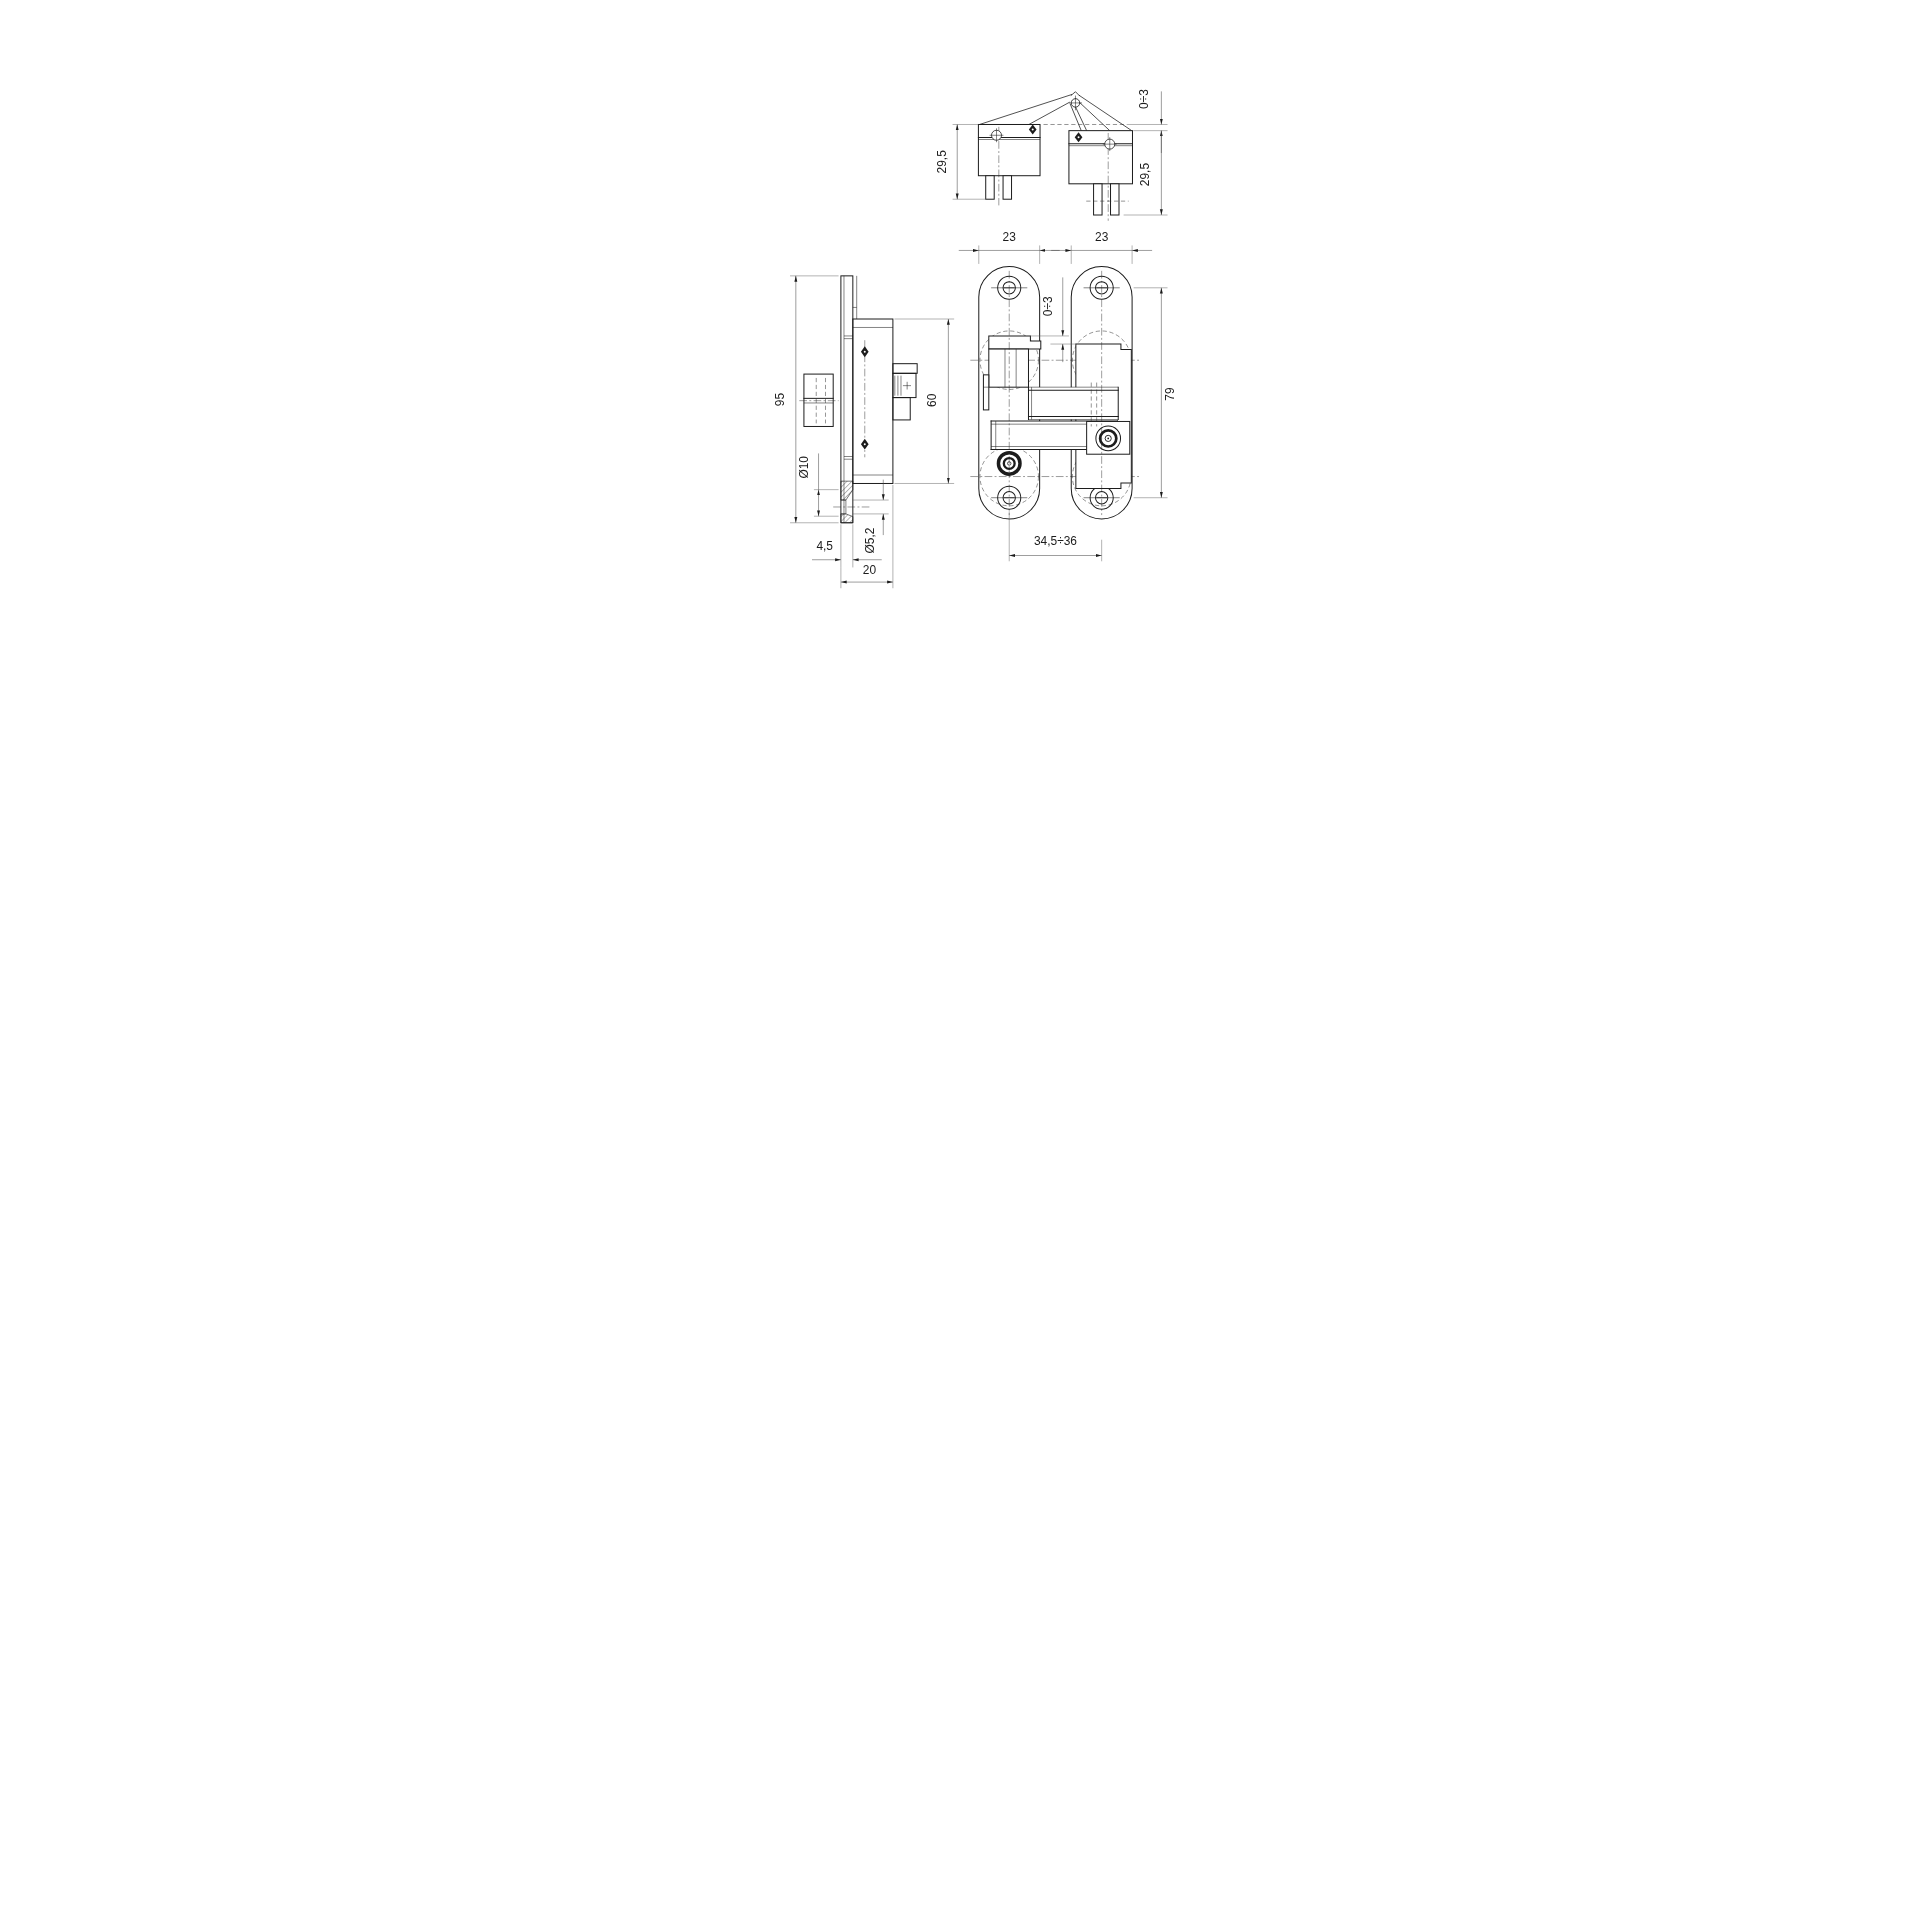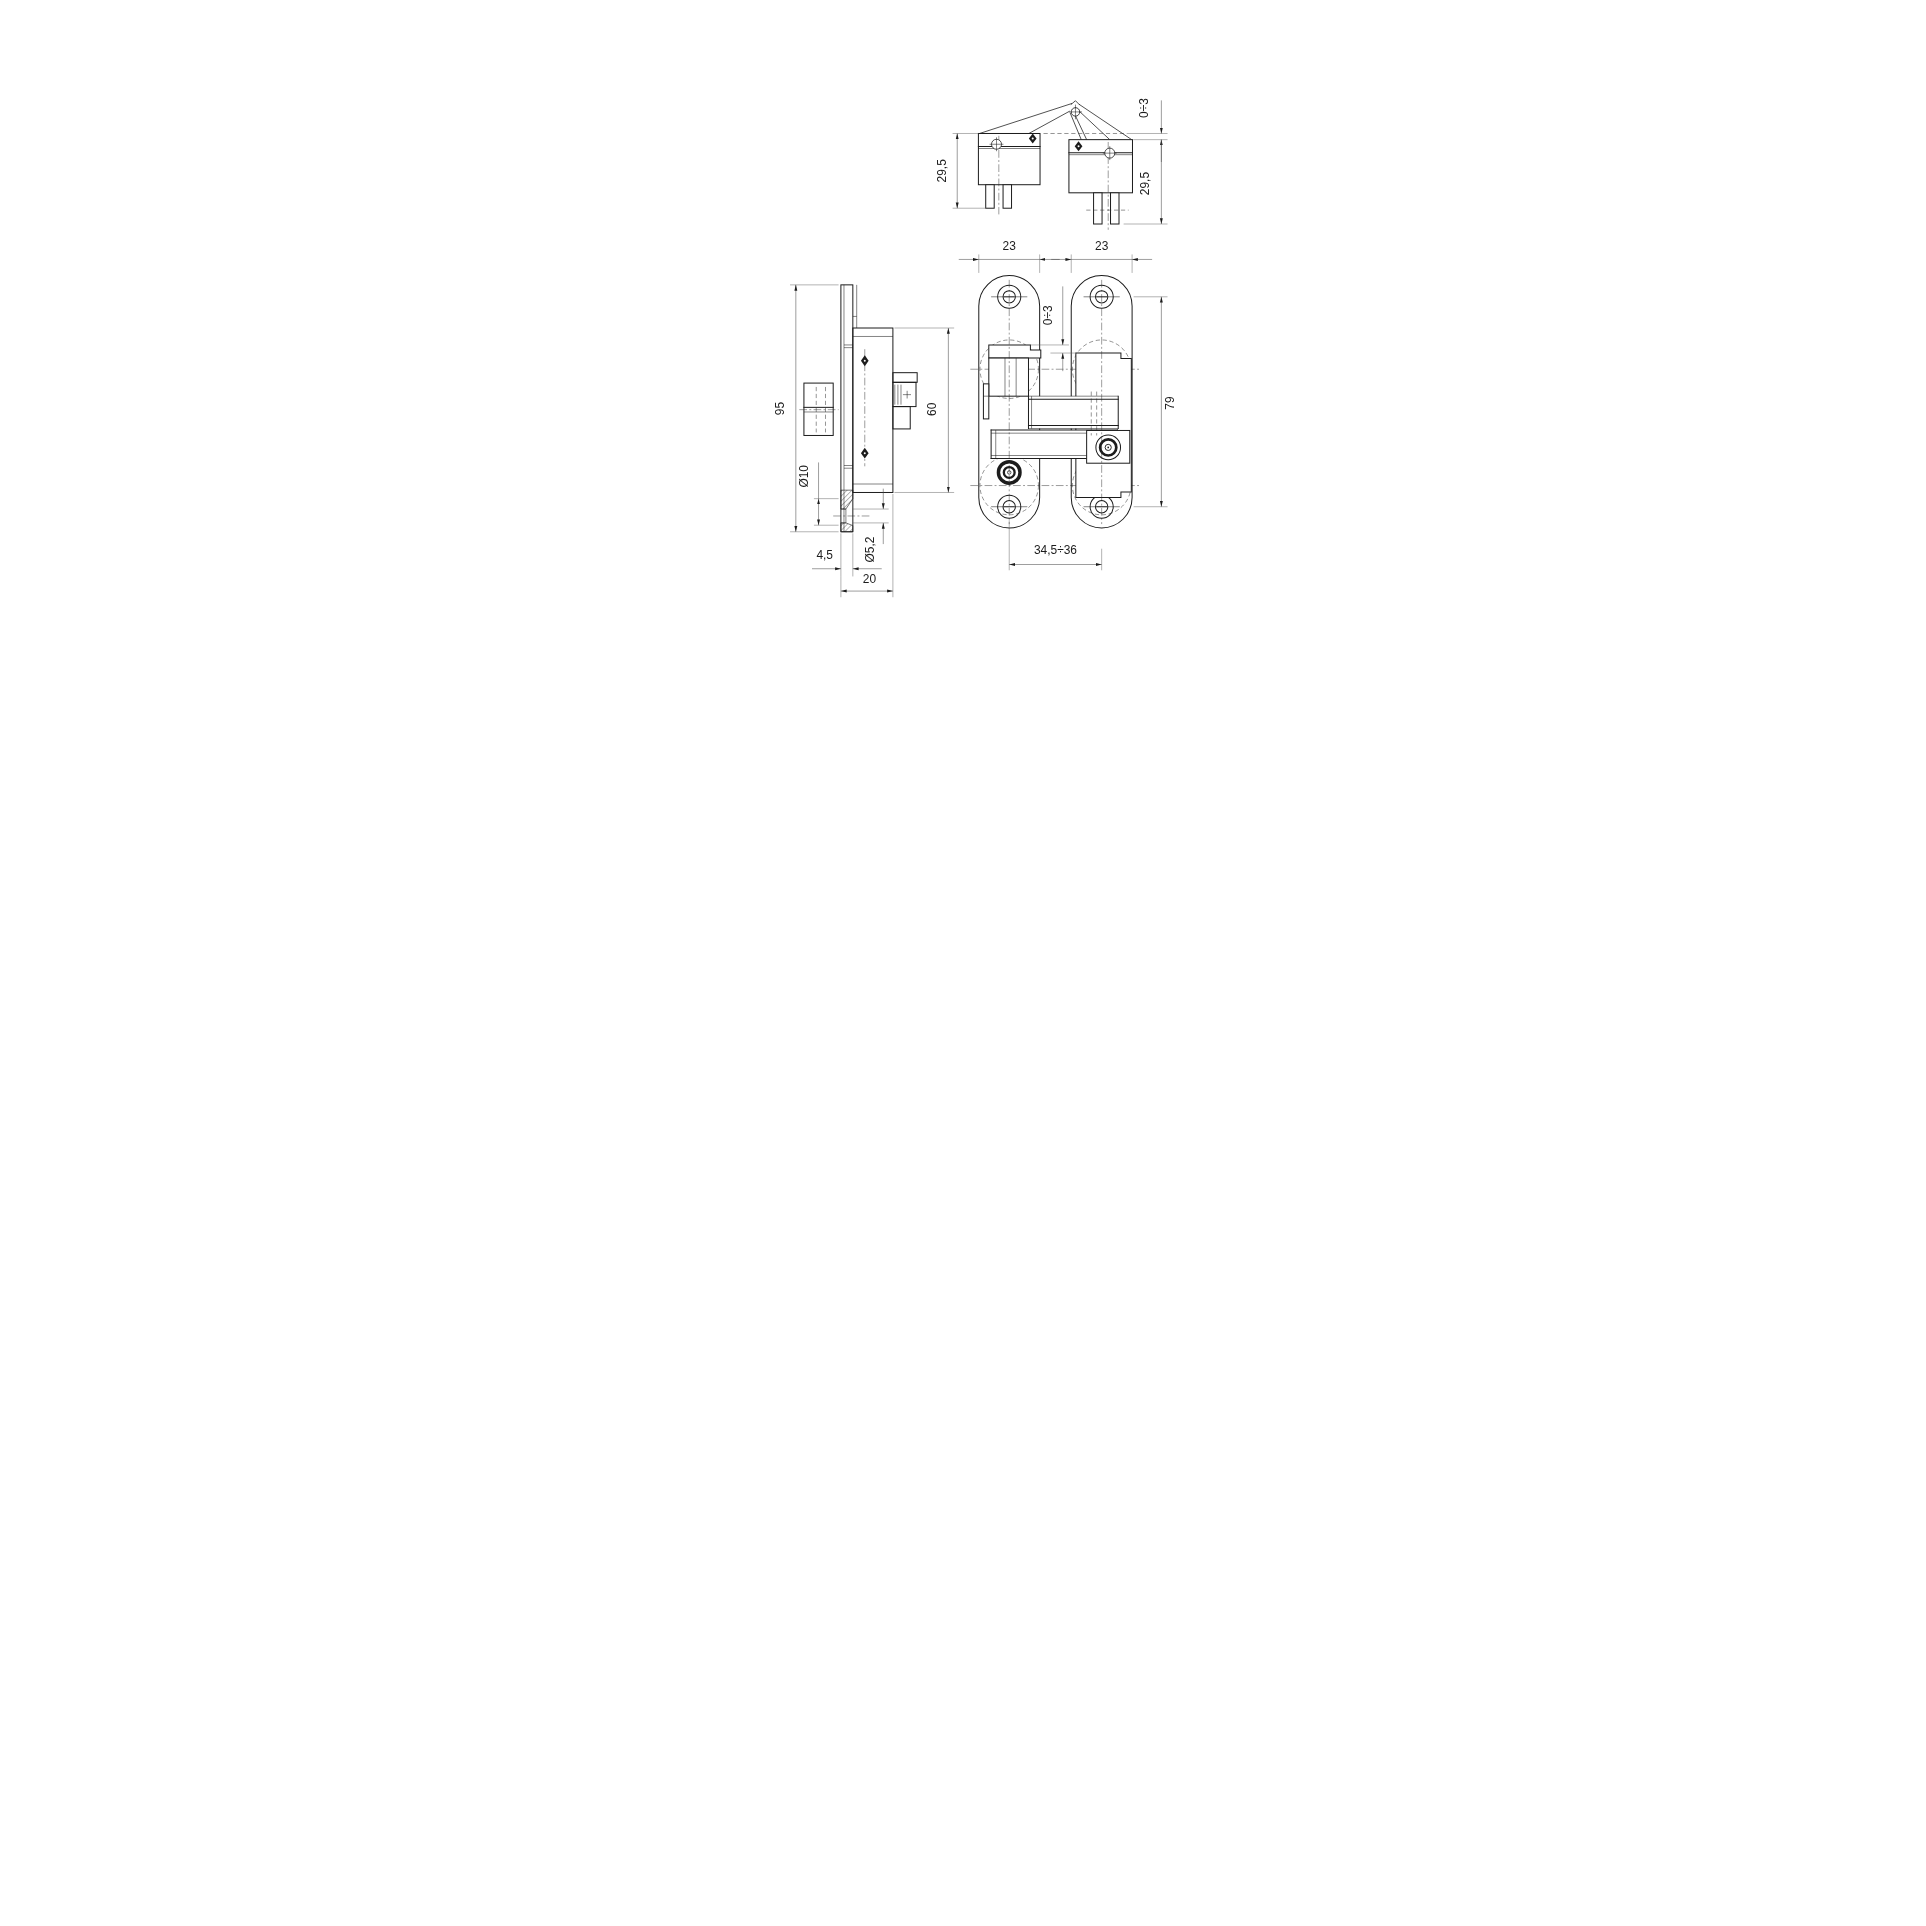--- a/index.html
+++ b/index.html
@@ -1,17 +1,17 @@
 <!DOCTYPE html>
 <html style="font-size:6.2px"><head>
 <meta charset="utf-8">
 <style>
   html,body{margin:0;padding:0;background:#ffffff;}
   body{font-family:"Liberation Sans","DejaVu Sans",sans-serif;}
-  .sheet{width:100%;max-width:520px;margin:11px auto;background:#3b82f6;}
+  .sheet{width:100%;max-width:520px;margin:2px auto;background:#3b82f6;}
   svg{display:block;width:100%;height:auto;background:#ffffff;}
   .part{stroke:#1c1c1c;stroke-width:2.6;fill:none;stroke-linecap:square;}
   .partfill{stroke:#1c1c1c;stroke-width:2.6;fill:#ffffff;stroke-linecap:square;}
   .thin{stroke:#1c1c1c;stroke-width:1.4;fill:none;}
   .med{stroke:#1c1c1c;stroke-width:2.0;fill:none;}
   .dim{stroke:#4a4a4a;stroke-width:1.4;fill:none;}
   .ext{stroke:#5a5a5a;stroke-width:1.2;fill:none;}
   .cdash{stroke:#2a2a2a;stroke-width:1.2;fill:none;stroke-dasharray:20 6 5 6;}
   .hdash{stroke:#2a2a2a;stroke-width:1.3;fill:none;stroke-dasharray:11 7;}
   .dimtext{font-size:31px;fill:#1c1c1c;font-family:"Liberation Sans","DejaVu Sans",sans-serif;}

